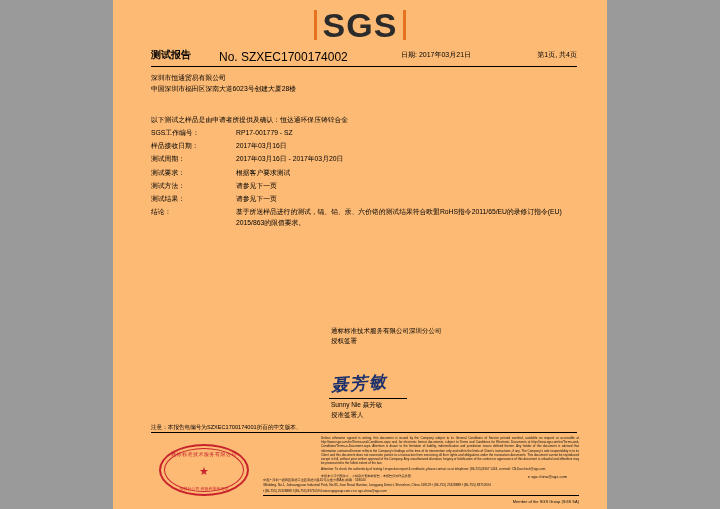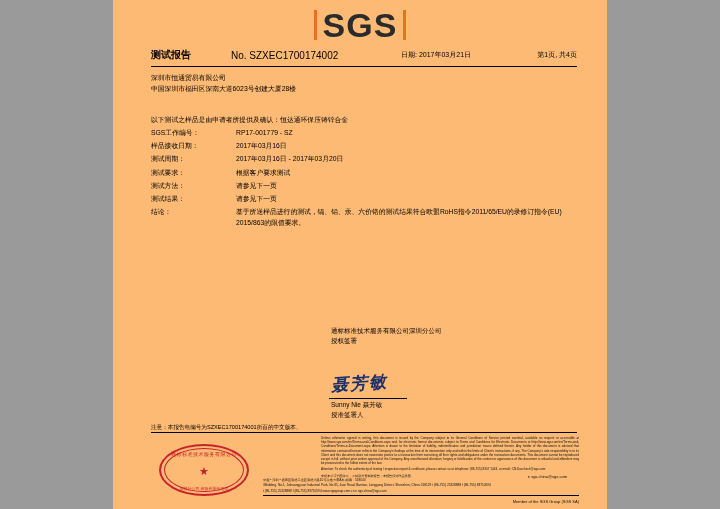--- a/index.html
+++ b/index.html
@@ -62,23 +62,23 @@
   .hdr .title {
     position: absolute;
     left: 0;
     top: 0;
     font-size: 10px;
     font-weight: bold;
     color: #000;
   }
   .hdr .no {
     position: absolute;
-    left: 80px;
+    left: 68px;
     top: 2px;
-    font-size: 10px;
+    font-size: 12px;
     color: #000;
   }
   .hdr .date {
     position: absolute;
     left: 250px;
     top: 2px;
     font-size: 7px;
     color: #000;
   }
   .hdr .pages {

